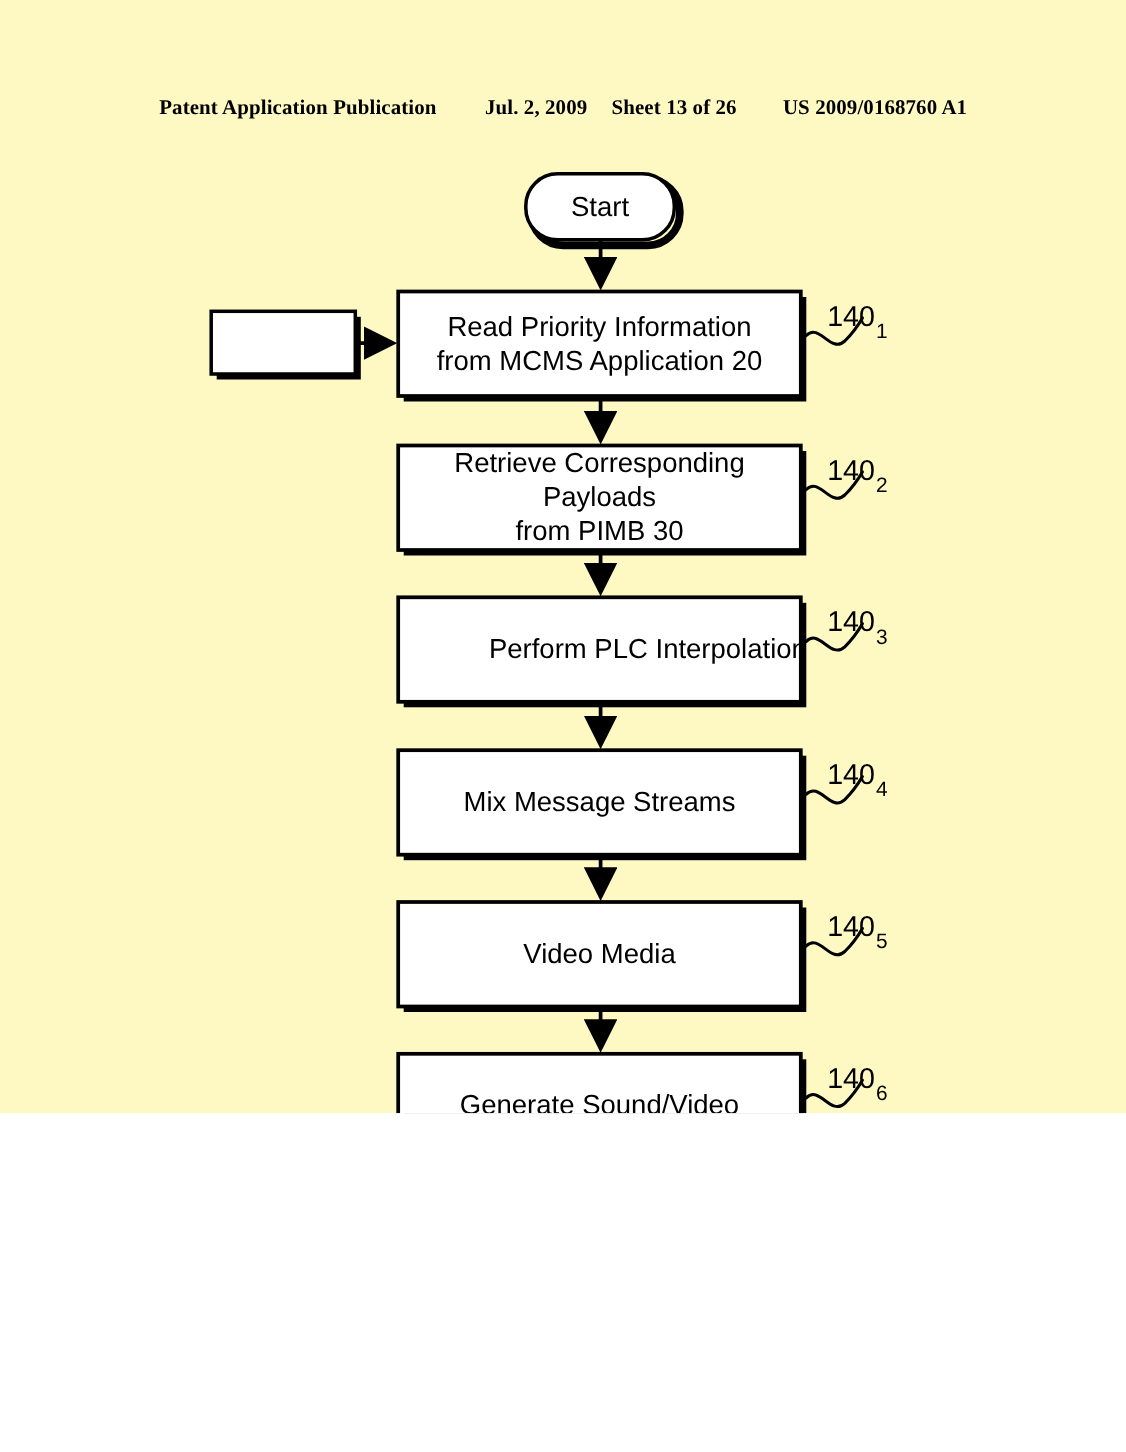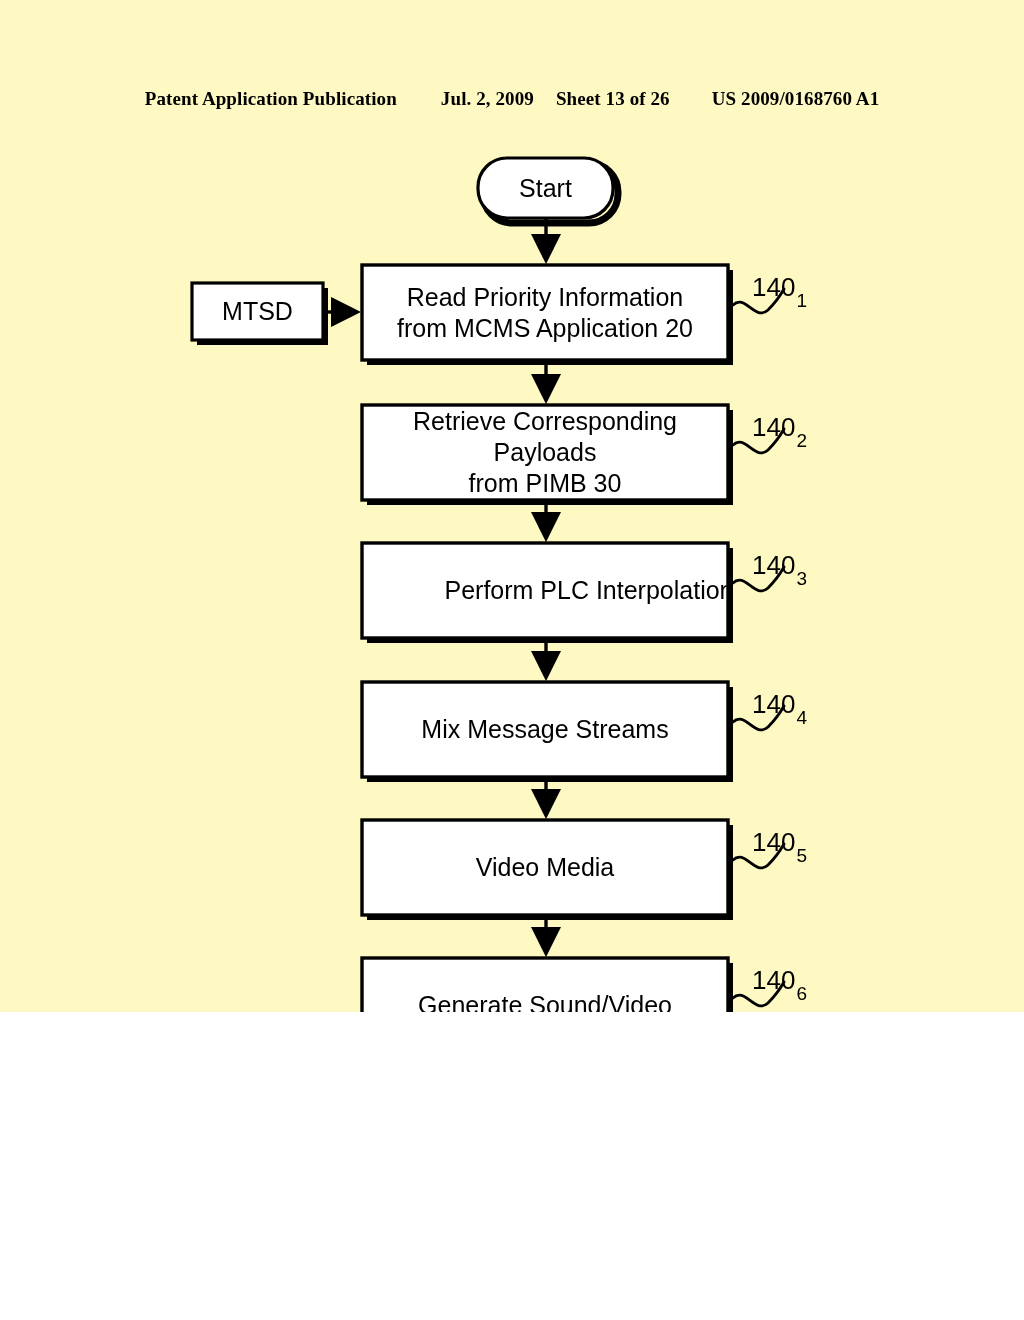--- a/index.html
+++ b/index.html
@@ -172,21 +172,20 @@
       <path d="M733,445 C745,433 755,462 768,450 C776,442 780,436 784,429"></path>
       <path d="M733,583 C745,571 755,600 768,588 C776,580 780,574 784,567"></path>
       <path d="M733,722 C745,710 755,739 768,727 C776,719 780,713 784,706"></path>
       <path d="M733,860 C745,848 755,877 768,865 C776,857 780,851 784,844"></path>
       <path d="M733,998 C745,986 755,1015 768,1003 C776,995 780,989 784,982"></path>
     </g>
   </svg>
 
   <div class="node-label term-label" style="left:478px; top:158px; width:135px; height:60px;">Start</div>
 
-  <div class="node-label" style="left:192px; top:283px; width:131px; height:57px;">MTSD</div>
 
   <div class="node-label" style="left:362px; top:265px; width:366px; height:95px;">Read Priority Information
 from MCMS Application 20</div>
 
   <div class="node-label" style="left:362px; top:405px; width:366px; height:95px;">Retrieve Corresponding Payloads
 from PIMB 30</div>
 
   <div class="node-label" style="left:362px; top:543px; width:366px; height:95px;padding-left:44px;">Perform PLC Interpolation</div>
 
   <div class="node-label" style="left:362px; top:682px; width:366px; height:95px;">Mix Message Streams</div>

